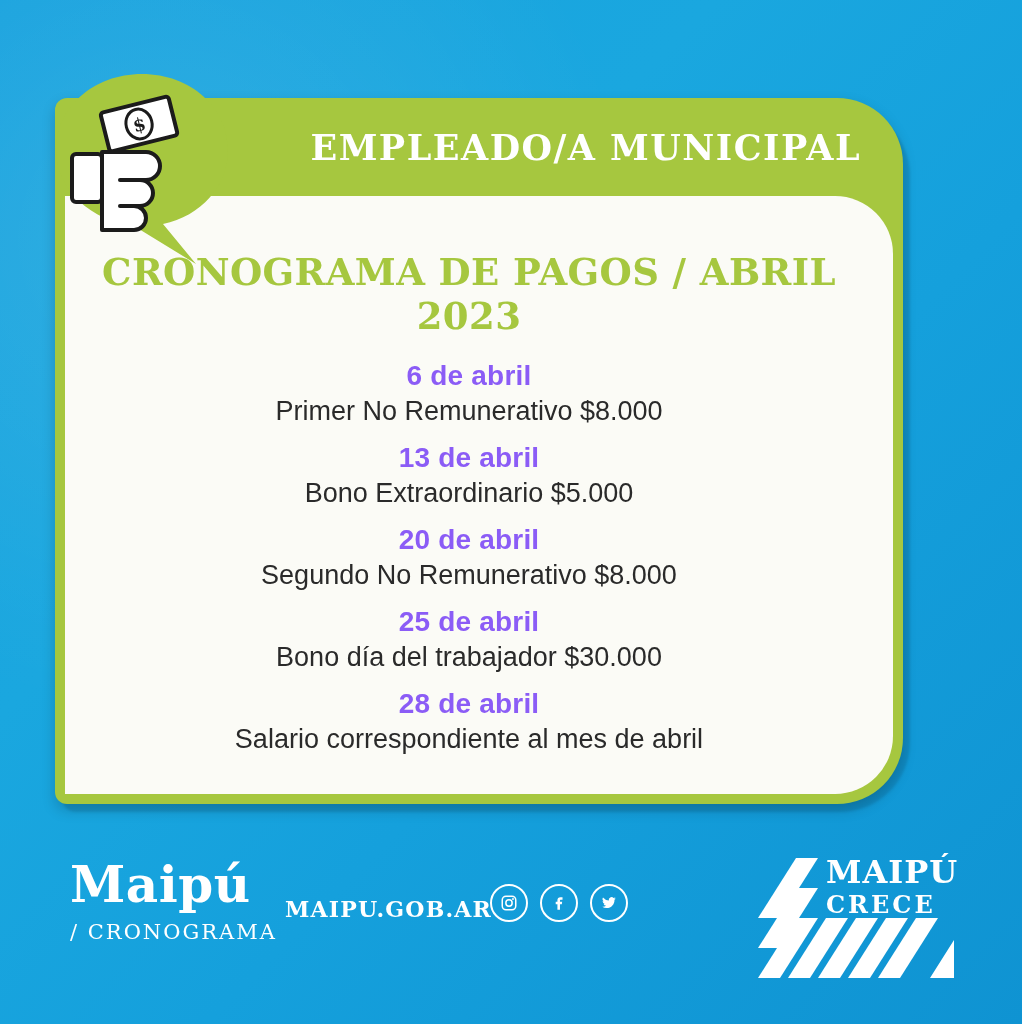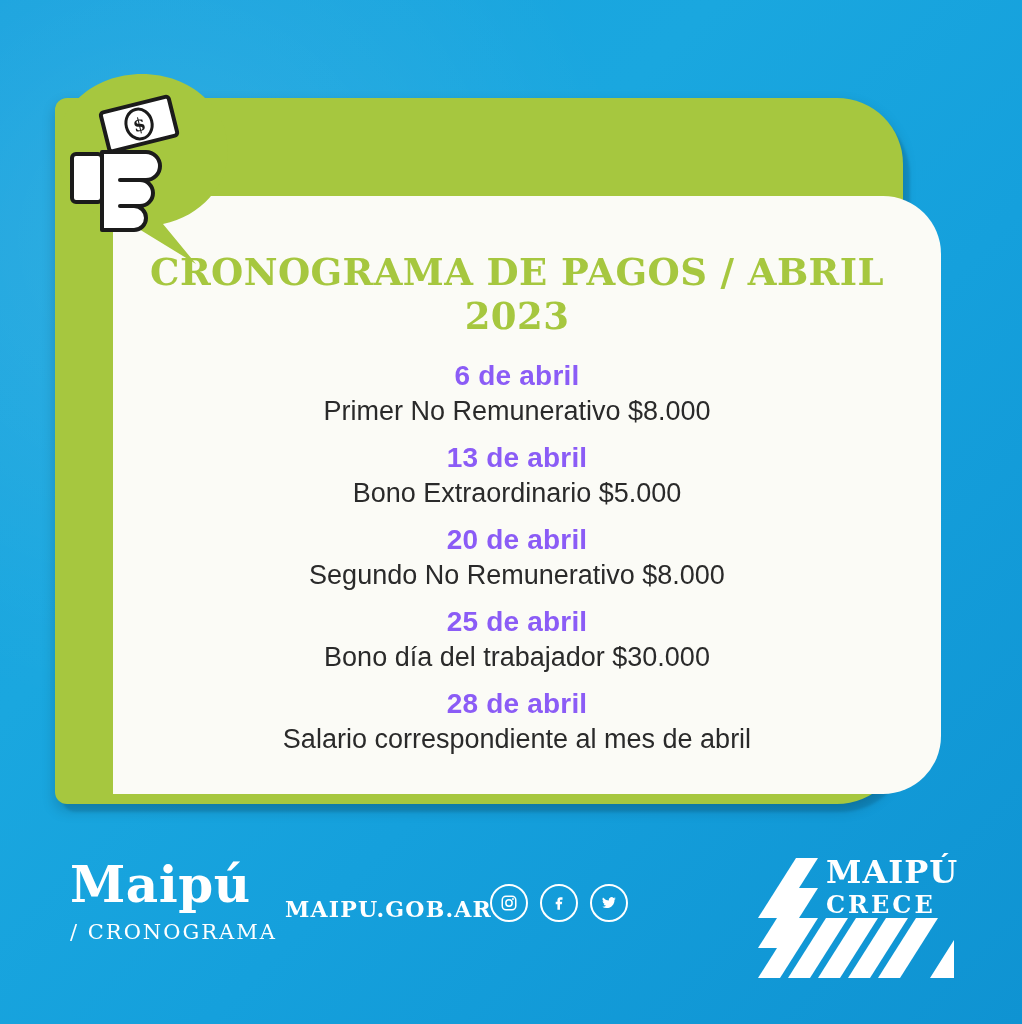--- a/index.html
+++ b/index.html
@@ -76,21 +76,20 @@
   .card-body {
     position: absolute;
     left: 10px;
     top: 98px;
     width: 828px;
     height: 598px;
     background: #fbfbf6;
     border-radius: 0 58px 58px 0;
     box-sizing: border-box;
     padding: 54px 56px 20px 36px;
-    margin-left: 48px;
   }
 
   .schedule-title {
     text-align: center;
     color: #a6c73f;
     font-family: "DejaVu Serif", serif;
     font-weight: bold;
     font-size: 37px;
     letter-spacing: 0.4px;
     margin: 0 0 20px 0;
@@ -206,20 +205,23 @@
   }
 </style>
 </head>
 <body>
 
 <div class="poster">
 
   <div class="card-shadow"></div>
   <div class="card">
 
+    <div class="card-header">
+      <div class="card-header-title">EMPLEADO/A MUNICIPAL</div>
+    </div>
 
     <div class="card-body">
       <div class="schedule-title">CRONOGRAMA DE PAGOS / ABRIL 2023</div>
 
       <div class="entry">
         <div class="entry-date">6 de abril</div>
         <div class="entry-desc">Primer No Remunerativo $8.000</div>
       </div>
       <div class="entry">
         <div class="entry-date">13 de abril</div>

